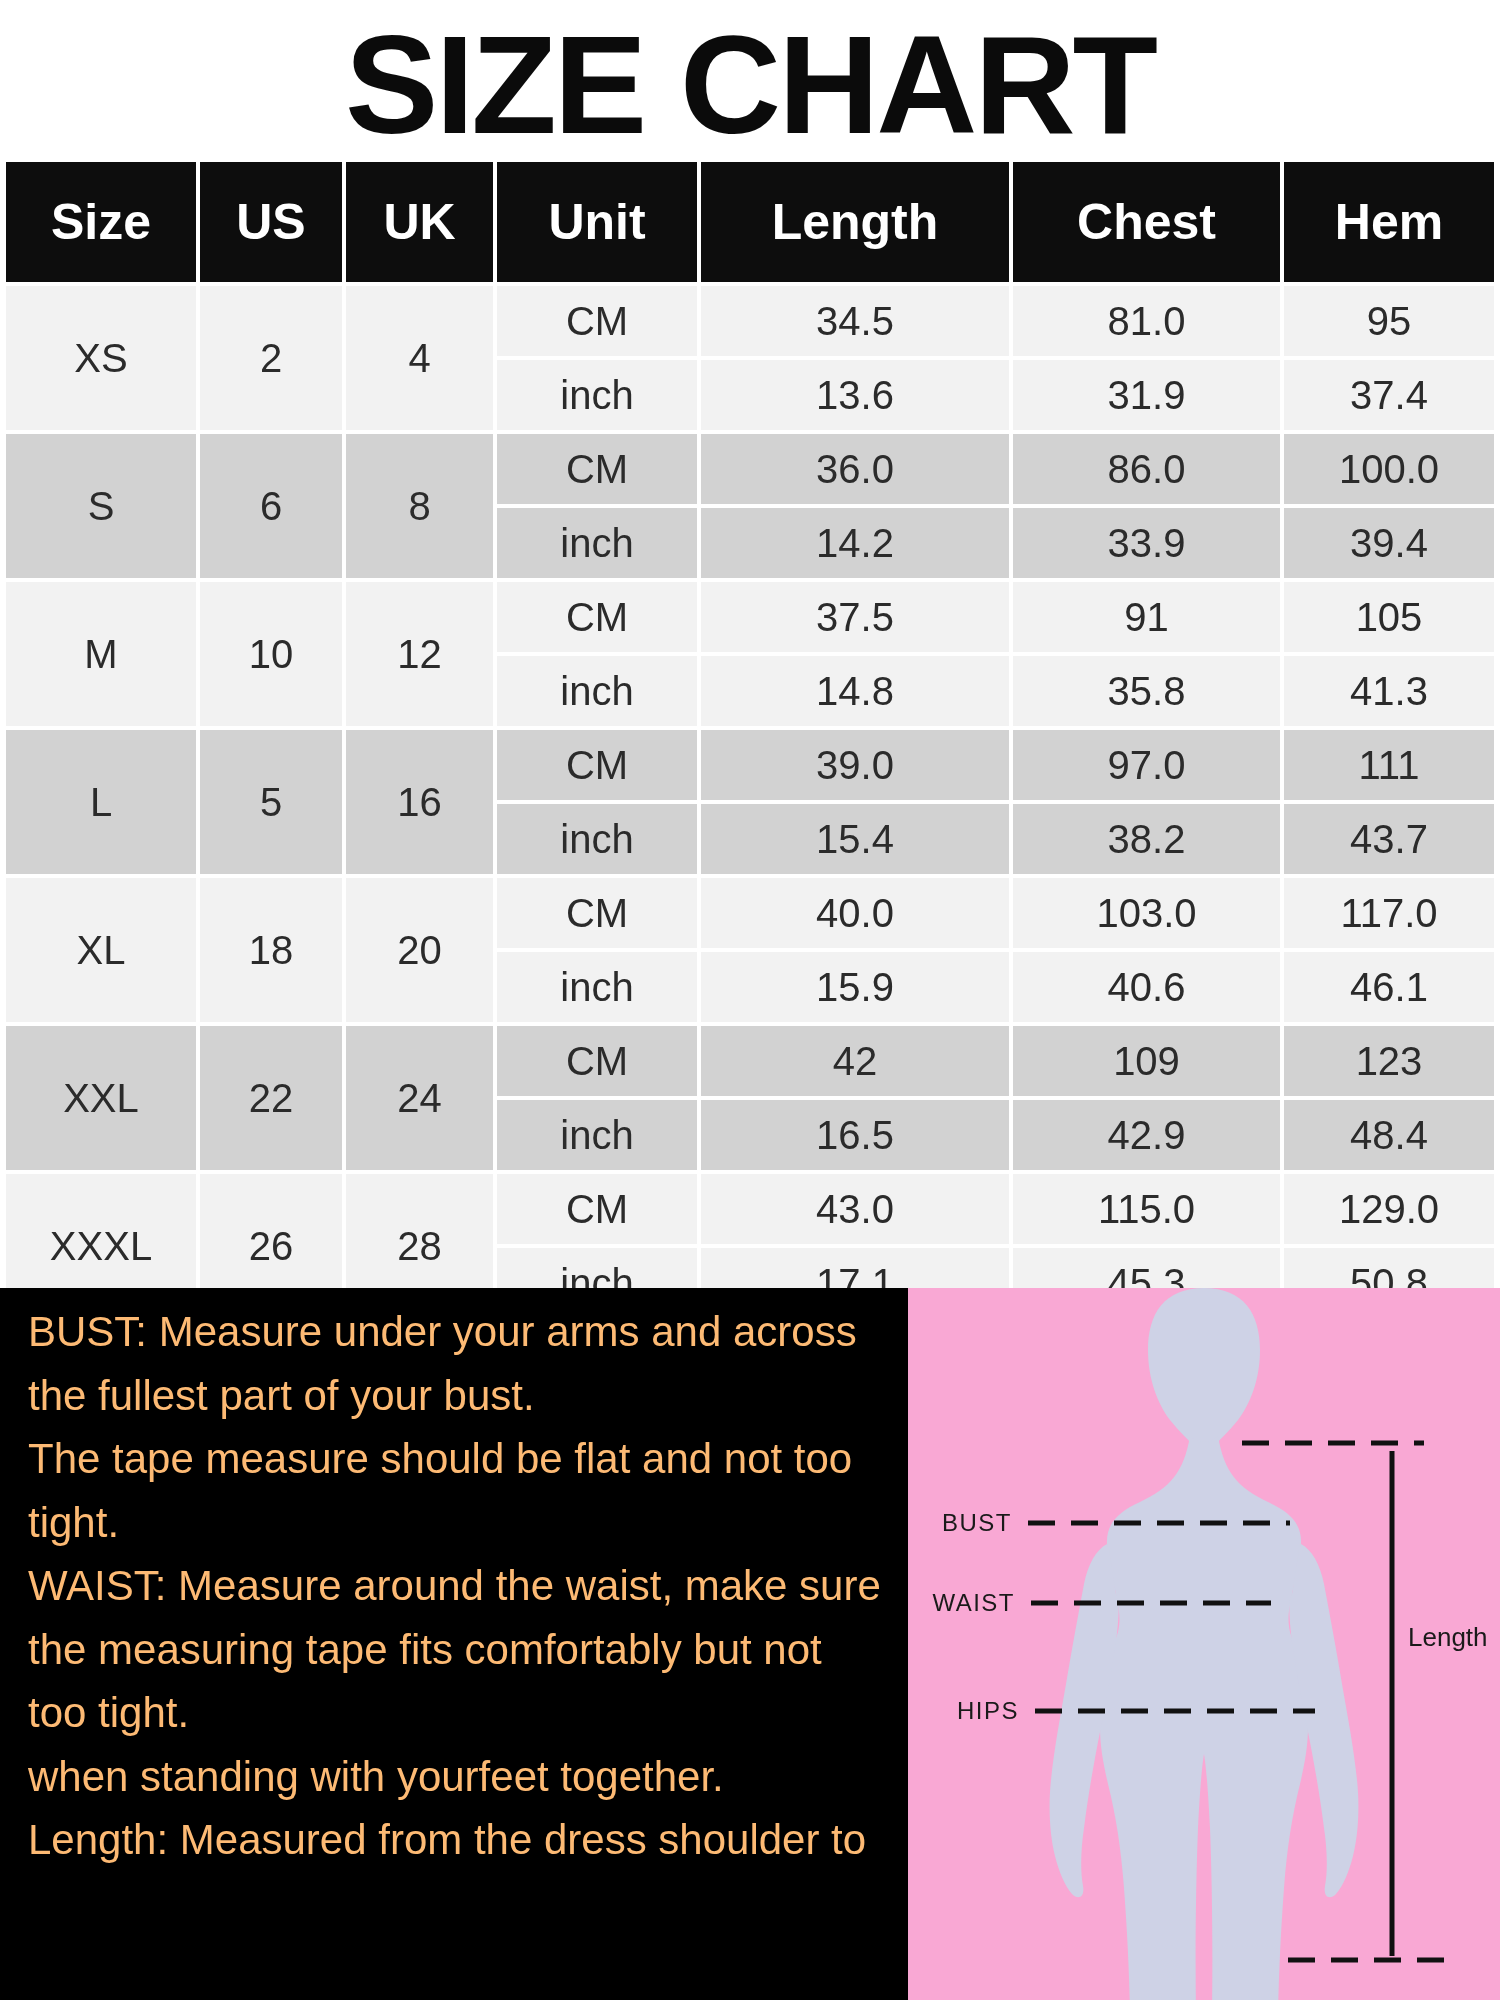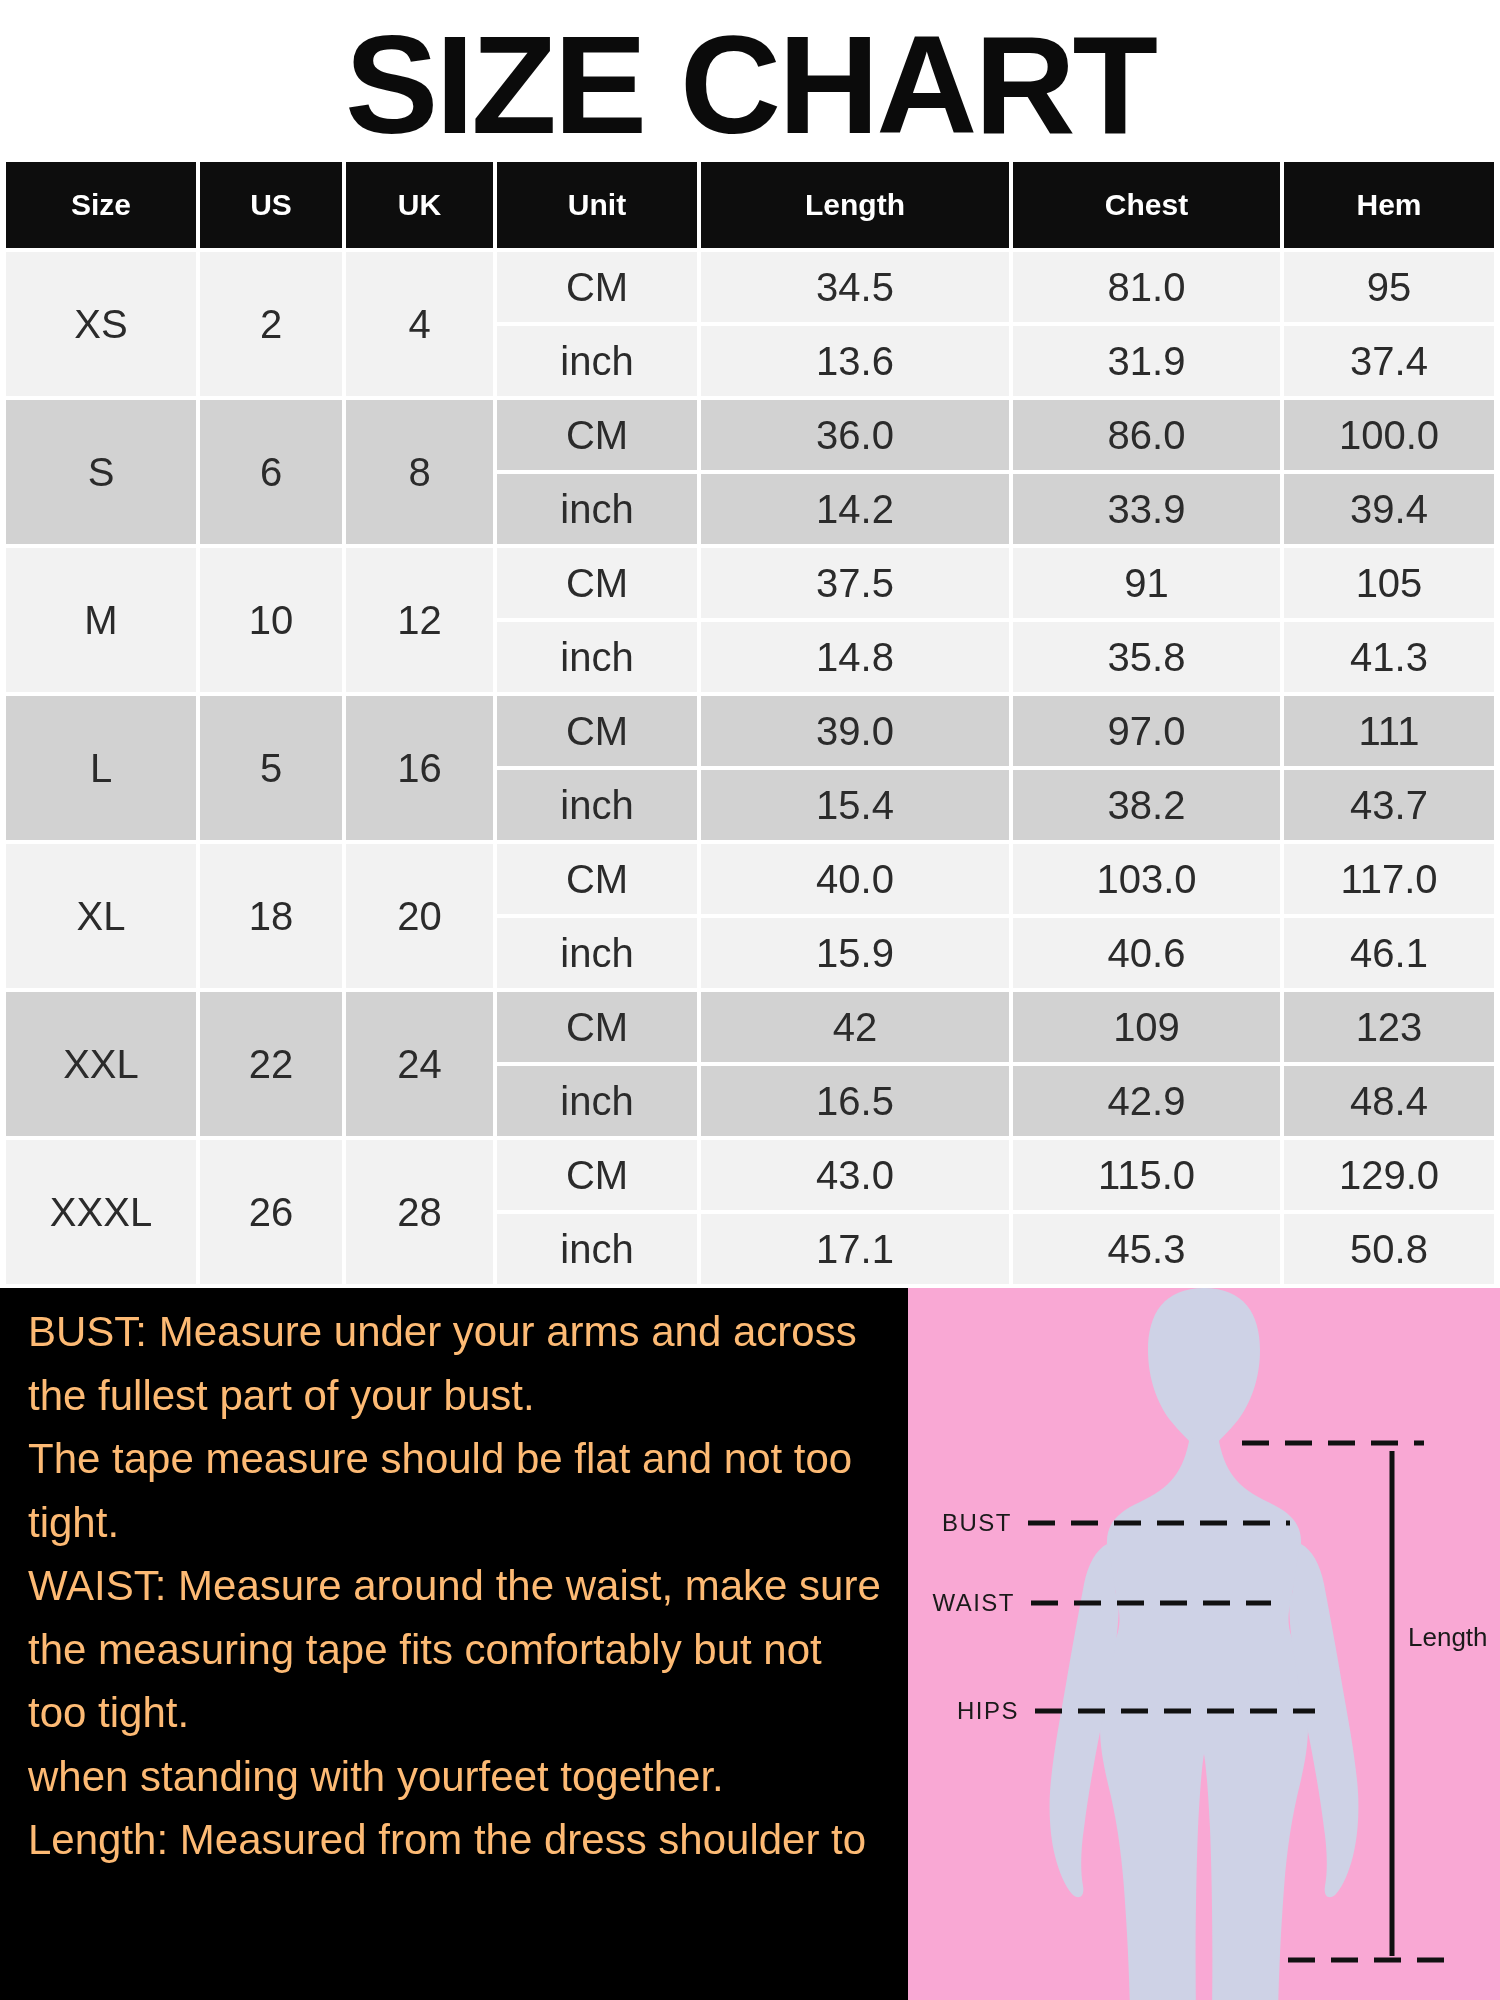--- a/index.html
+++ b/index.html
@@ -4,22 +4,22 @@
 <style>
   html,body{margin:0;padding:0;background:#fff;}
   .page{position:relative;width:1500px;height:2000px;background:#fff;overflow:hidden;
         font-family:"Liberation Sans",sans-serif;margin-top:12px;}
   
   .title{height:146px;display:flex;align-items:center;justify-content:center;
          font-size:140px;font-weight:bold;letter-spacing:-3px;color:#0b0b0b;line-height:1;}
   
   table.size-table{border-collapse:separate;border-spacing:4px;table-layout:fixed;
                    width:1496px;margin:0 2px;background:#fff;}
-  table.size-table th{background:#0d0d0d;color:#fff;font-weight:bold;font-size:30px;
-                      height:86px;text-align:center;padding:0;}
+  table.size-table th{background:#0d0d0d;color:#fff;font-weight:bold;font-size:50px;
+                      height:86px;text-align:center;padding:17px;}
   table.size-table td{text-align:center;vertical-align:middle;color:#2b2b2b;
                       font-size:40px;height:70px;padding:0;}
   tr.light td{background:#f2f2f2;}
   tr.gray td{background:#d2d2d2;}
   
   .bottom{position:absolute;left:0;top:1276px;width:1500px;height:724px;display:flex;}
   .notes{width:908px;height:724px;background:#000;color:#fdba74;box-sizing:border-box;
          padding:12px 0 0 28px;font-size:42px;line-height:63.5px;}
   .notes .line{white-space:nowrap;}
   .figure-panel{position:relative;width:592px;height:724px;background:#f9a8d4;}

